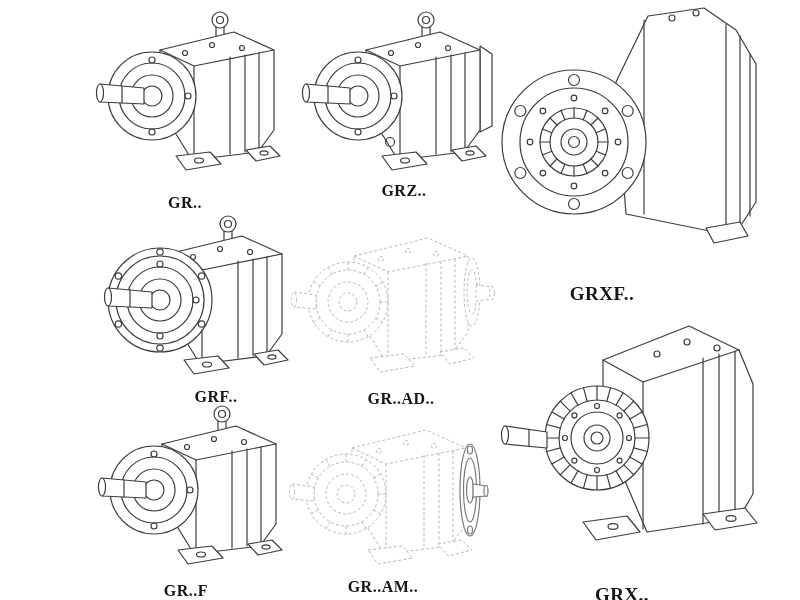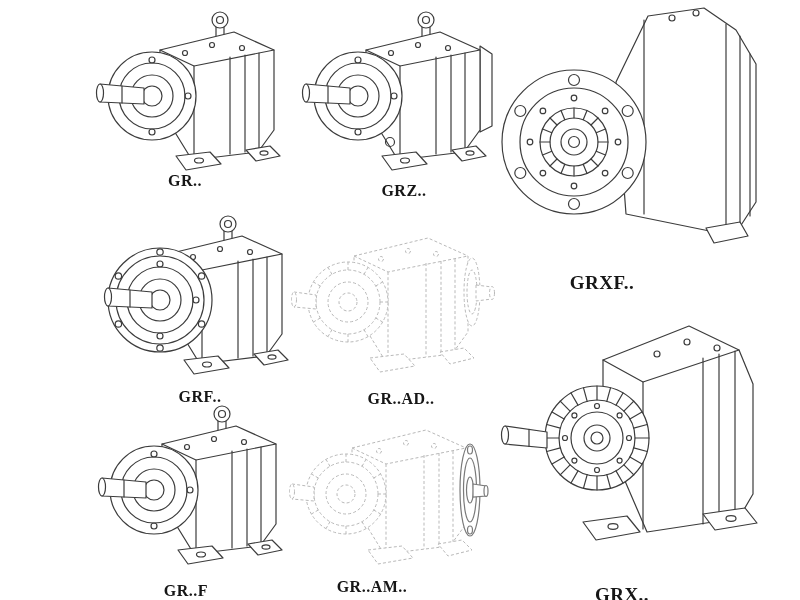--- a/index.html
+++ b/index.html
@@ -101,21 +101,21 @@
 </defs>
 </svg>
 
 <div class="figure" style="left:88px;top:4px">
   <svg width="200" height="170" viewBox="0 0 200 170">
     <g class="solid">
         <use href="#unit-foot"></use>
       </g>
   </svg>
 </div>
-<div class="fig-label" style="left:185px;top:172px">GR..</div>
+<div class="fig-label" style="left:185px;top:194px">GR..</div>
 
 <div class="figure" style="left:294px;top:4px">
   <svg width="200" height="170" viewBox="0 0 200 170">
     <g class="solid">
       <polygon points="186,42 198,50 198,122 186,128"></polygon>
       <use href="#unit-foot"></use>
       <circle cx="96" cy="138" r="4.5" fill="none"></circle>
     </g>
   </svg>
 </div>
@@ -164,33 +164,33 @@
       <circle cx="34" cy="140" r="2.8" fill="none"></circle>
       <circle cx="46.9" cy="108.9" r="2.8" fill="none"></circle>
       <circle cx="78" cy="96" r="2.8" fill="none"></circle>
       <circle cx="109.1" cy="108.9" r="2.8" fill="none"></circle>
       <circle cx="122" cy="140" r="2.8" fill="none"></circle>
       <circle cx="78" cy="140" r="13"></circle>
       <circle cx="78" cy="140" r="5.5" fill="none"></circle>
     </g>
   </svg>
 </div>
-<div class="fig-label big" style="left:602px;top:272px">GRXF..</div>
+<div class="fig-label big" style="left:602px;top:283px">GRXF..</div>
 
 <div class="figure" style="left:96px;top:208px">
   <svg width="200" height="170" viewBox="0 0 200 170">
     <g class="solid">
       <use href="#foot-body"></use>
       <use href="#grf-flange"></use>
       <use href="#foot-circles"></use>
       <use href="#foot-shaft"></use>
     </g>
   </svg>
 </div>
-<div class="fig-label" style="left:200px;top:388px">GRF..</div>
+<div class="fig-label" style="left:216px;top:388px">GRF..</div>
 
 <div class="figure" style="left:286px;top:208px">
   <svg width="212" height="170" viewBox="0 0 212 170">
     <g class="ghost">
       <use href="#ghost-core"></use>
       <ellipse cx="186" cy="84" rx="8" ry="34"></ellipse>
       <ellipse cx="186" cy="84" rx="5" ry="22" fill="none"></ellipse>
       <polygon points="190,77 206,79 206,91 190,93"></polygon>
       <ellipse cx="206" cy="85" rx="2.5" ry="6.5"></ellipse>
     </g>
@@ -216,21 +216,21 @@
       <ellipse cx="186" cy="90" rx="10" ry="46"></ellipse>
       <ellipse cx="186" cy="90" rx="6.5" ry="32" fill="none"></ellipse>
       <ellipse cx="186" cy="50" rx="2.5" ry="4" fill="none"></ellipse>
       <ellipse cx="186" cy="130" rx="2.5" ry="4" fill="none"></ellipse>
       <ellipse cx="186" cy="90" rx="3.5" ry="13"></ellipse>
       <polygon points="189,84 202,86 202,96 189,97"></polygon>
       <ellipse cx="202" cy="91" rx="2" ry="5.5"></ellipse>
     </g>
   </svg>
 </div>
-<div class="fig-label" style="left:372px;top:578px">GR..AM..</div>
+<div class="fig-label" style="left:383px;top:578px">GR..AM..</div>
 
 <div class="figure" style="left:497px;top:296px">
   <svg width="290" height="250" viewBox="0 0 290 250">
     <g class="solid">
       <polygon points="106,64 192,30 242,54 256,88 256,198 242,222 150,236 106,134"></polygon>
       <polyline points="106,64 146,86 242,54" fill="none"></polyline>
       <line x1="146" y1="86" x2="146" y2="233"></line>
       <line x1="206" y1="62" x2="206" y2="228"></line>
       <line x1="222" y1="58" x2="222" y2="226"></line>
       <line x1="238" y1="55" x2="238" y2="223"></line>

